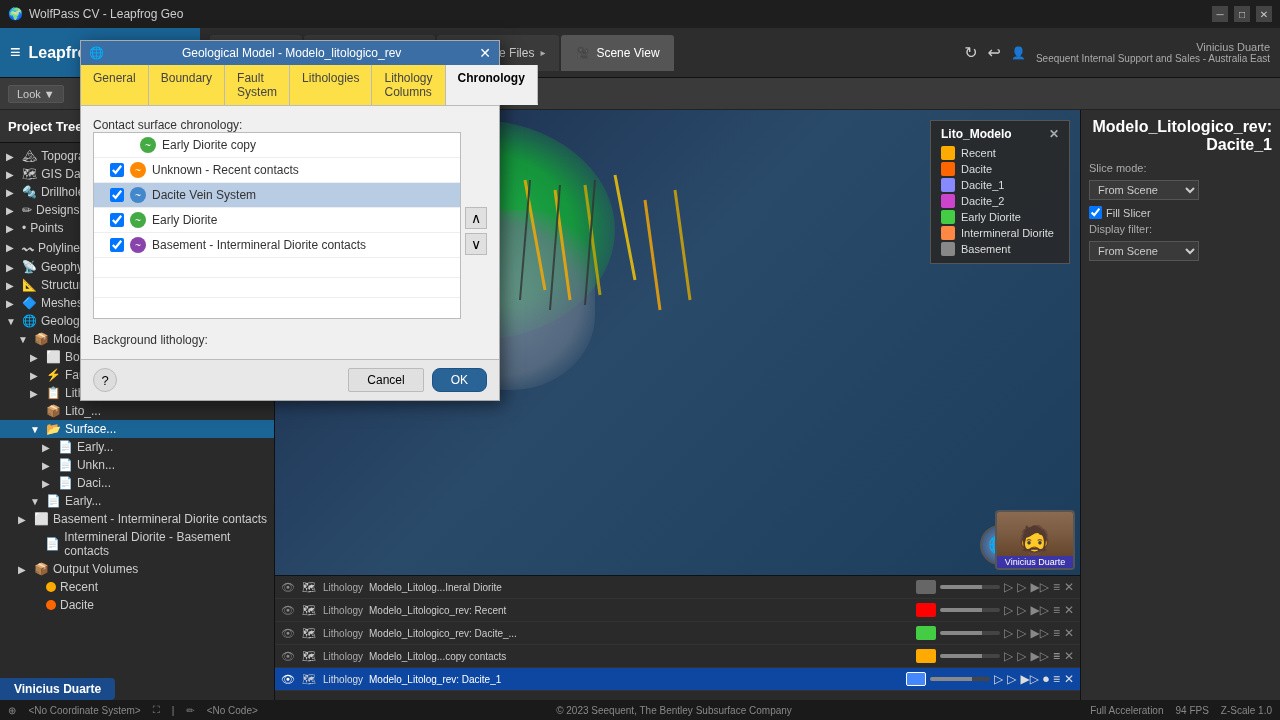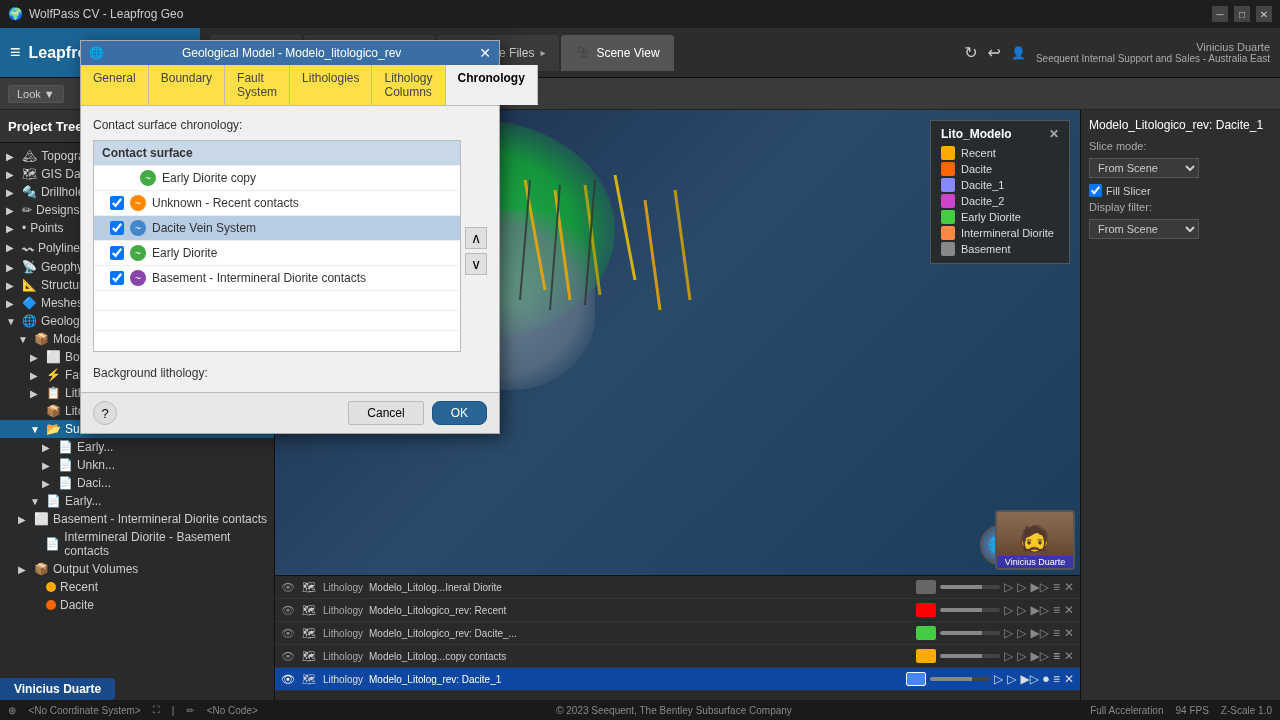--- a/index.html
+++ b/index.html
@@ -302,24 +302,25 @@
     .right-panel {
       width: 200px;
       background: #2e2e2e;
       border-left: 1px solid #111;
       padding: 8px;
       font-size: 11px;
       color: #ccc;
       overflow-y: auto;
     }
     .right-panel-title {
-      font-size: 12px;
-      font-weight: normal;
+      font-size: 16px;
+      font-weight: bold;
       color: white;
       margin-bottom: 8px;
+      text-align: right;
     }
     .right-panel-row {
       display: flex;
       align-items: center;
       justify-content: space-between;
       margin-bottom: 6px;
     }
     .right-panel-label { color: #aaa; font-size: 11px; }
     .right-panel-select {
       background: #3a3a3a;
@@ -422,21 +423,21 @@
       font-weight: bold;
       border-bottom: 2px solid #f0f0f0;
     }
     .dialog-body {
       padding: 12px;
       background: #f0f0f0;
     }
     .dialog-section-label {
       font-size: 12px;
       color: #333;
-      margin-bottom: 8px;
+      margin-bottom: 0;
     }
     .chronology-list {
       border: 1px solid #bbb;
       background: white;
       margin-bottom: 10px;
     }
     .chron-item {
       display: flex;
       align-items: center;
       padding: 4px 8px;
@@ -1005,23 +1006,20 @@
         <span>Chronology</span>
       </div>
     </div>
 
     <div class="dialog-body">
       <div class="dialog-section-label">Contact surface chronology:</div>
       <div class="chron-list-container">
         <div class="chron-list-inner">
           <div class="chronology-list">
 
-            <div class="chron-item header-item">
-              <span>Contact surface</span>
-            </div>
 
             <div class="chron-item" style="padding-left:24px;">
               <span style="width:16px;"></span>
               <div class="chron-icon green">~</div>
               <span>Early Diorite copy</span>
             </div>
 
             <div class="chron-item" style="padding-left:16px;">
               <input type="checkbox" checked="" class="chron-checkbox" style="">
               <div class="chron-icon orange">~</div>

